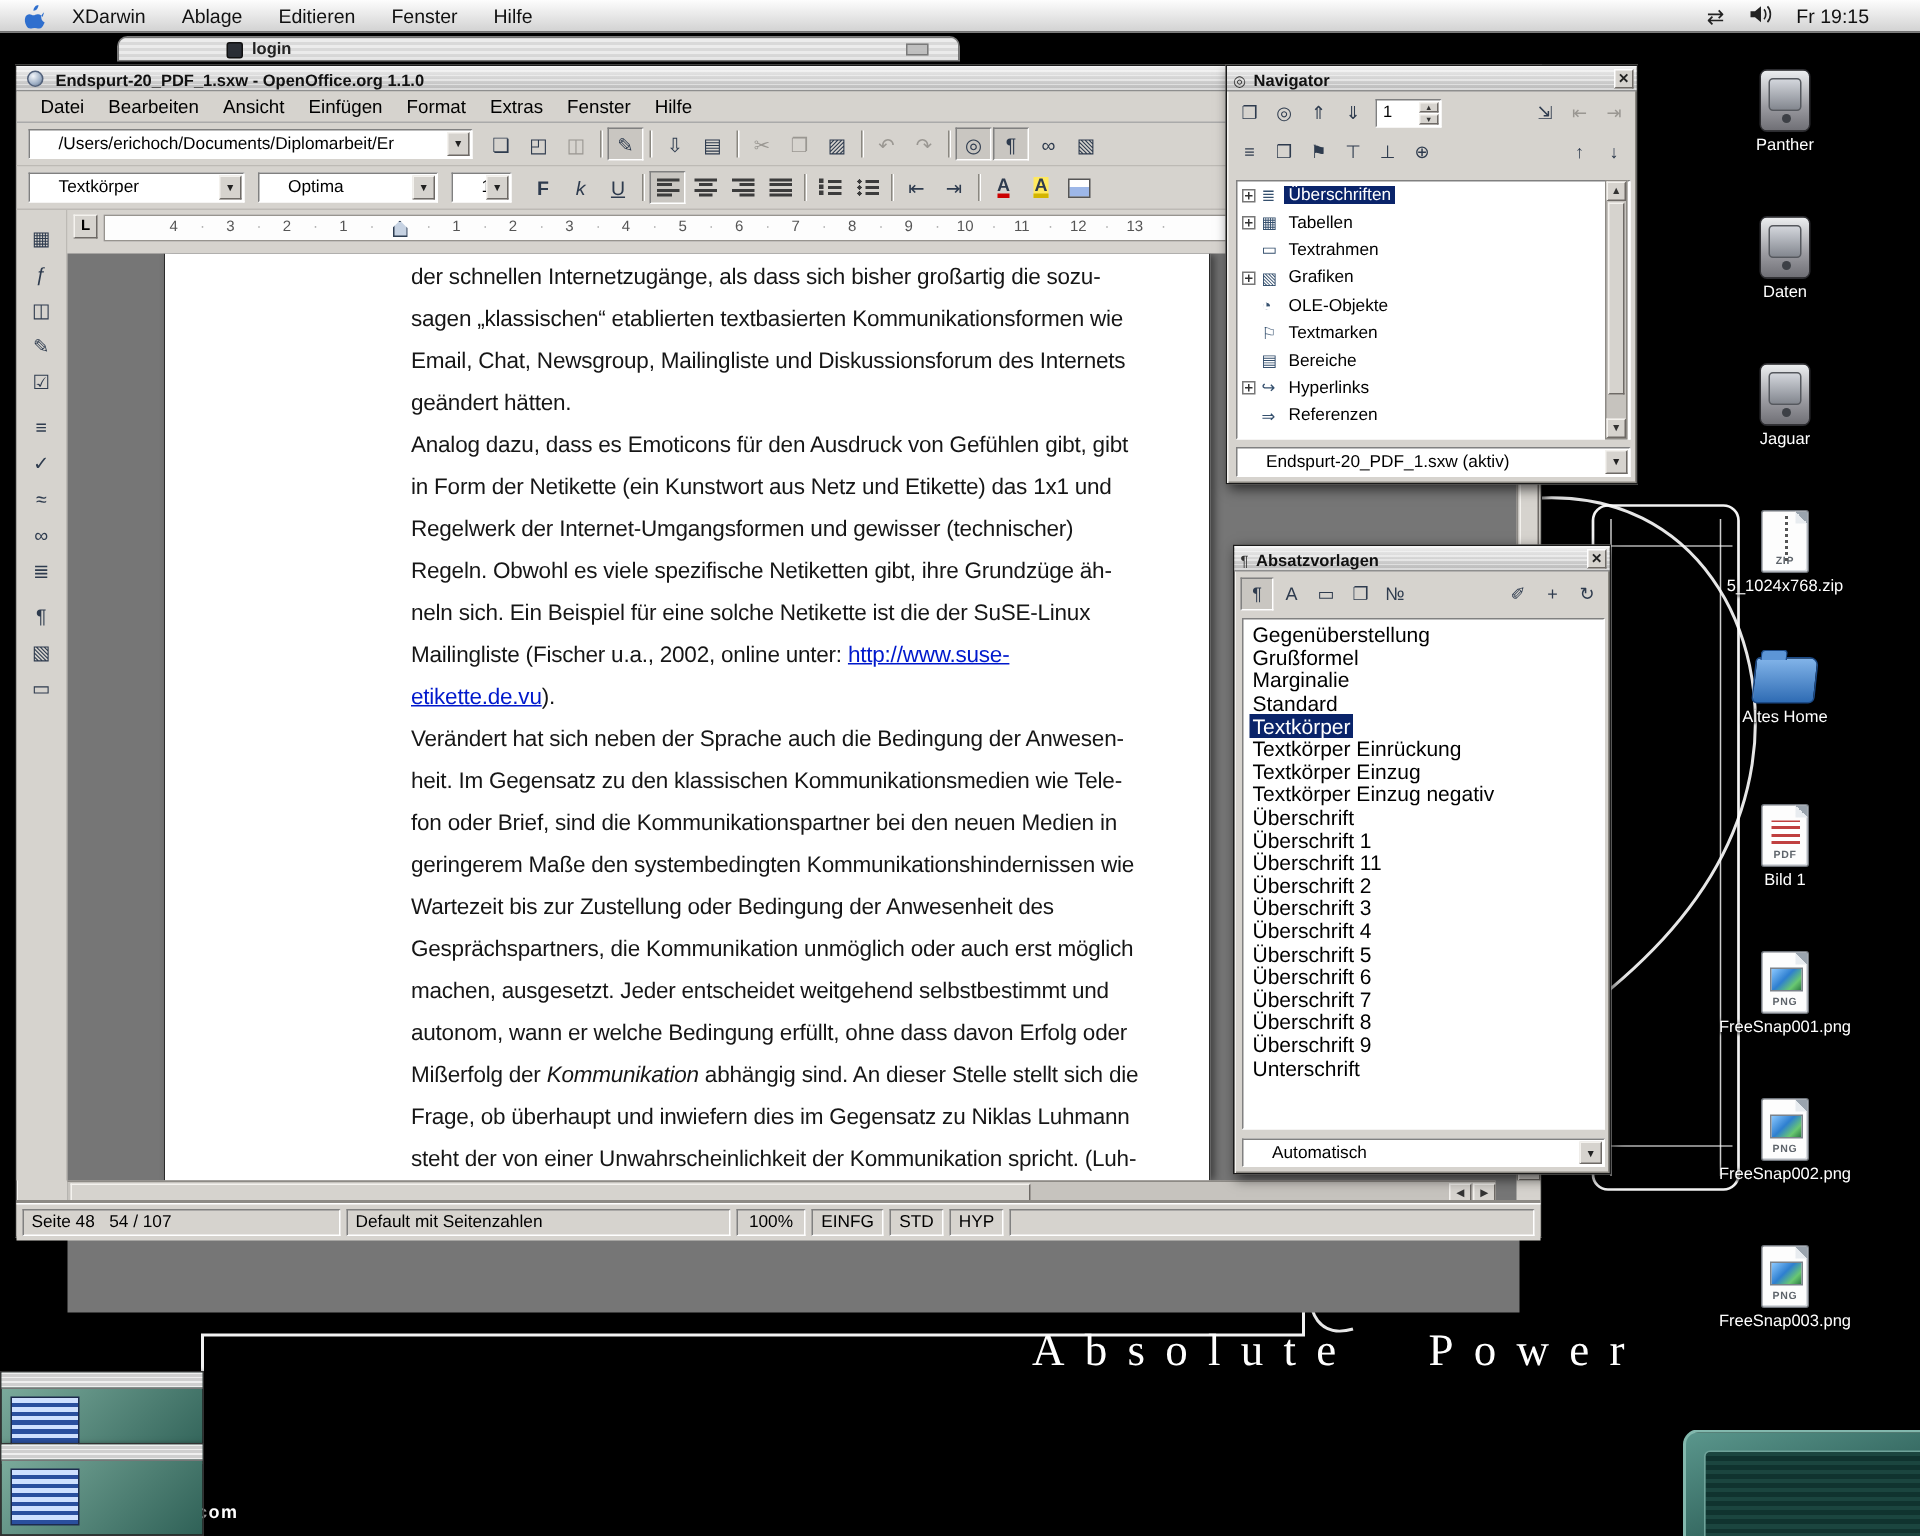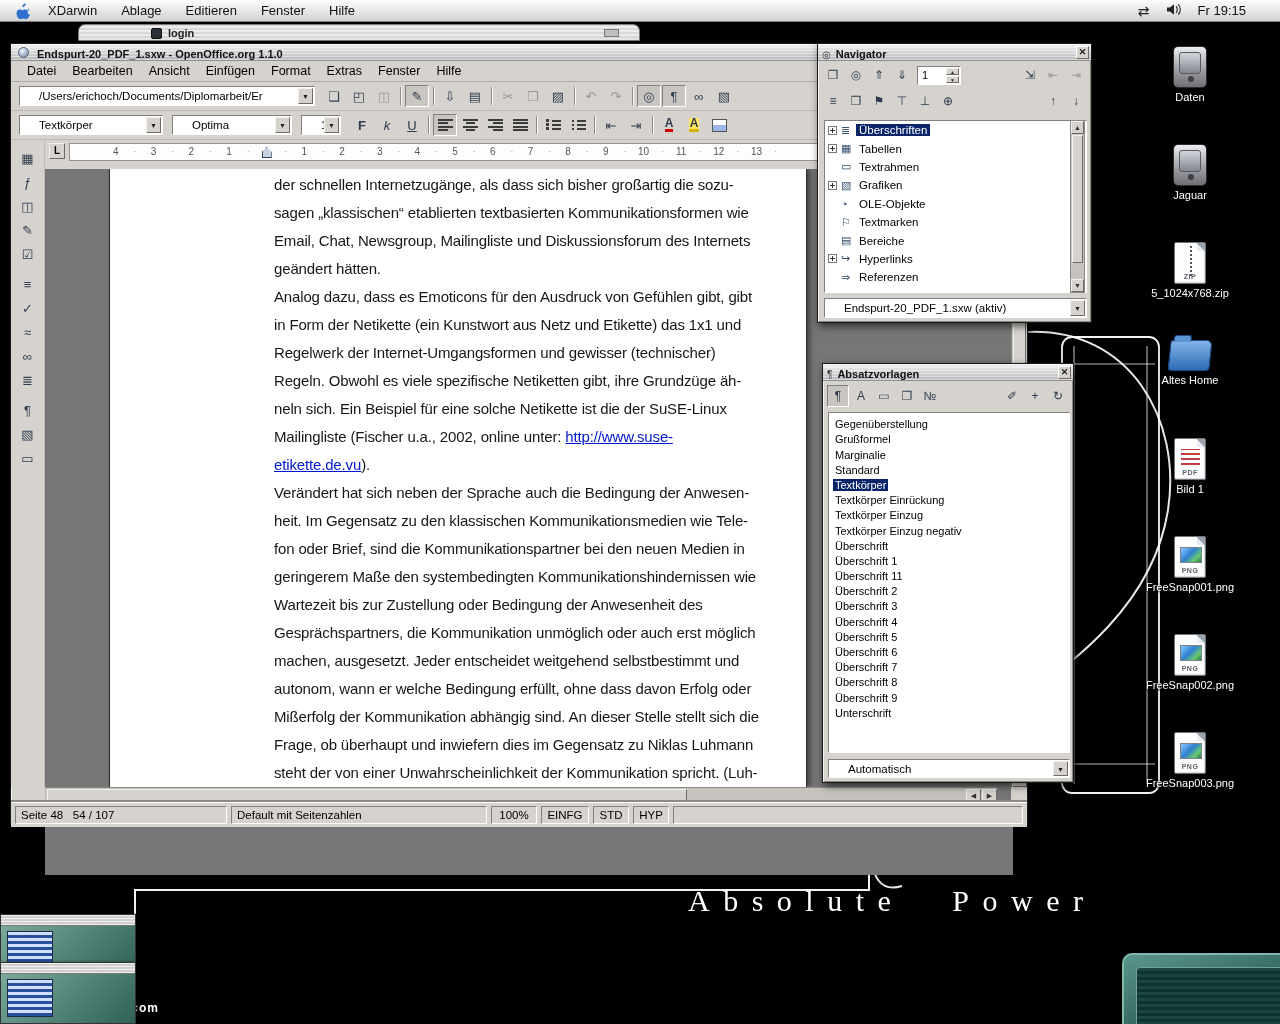--- a/index.html
+++ b/index.html
@@ -133,21 +133,21 @@
           display:flex;flex-direction:column;align-items:center;padding-top:6px}
   .w-left .tb{min-width:24px;height:24px;font-size:13px}
   .w-left .sep{height:6px;min-width:0;width:0;border:none}
   .w-left .sep::before{display:none}
   .docarea{position:absolute;left:34px;top:125px;width:968px;height:706px;background:#767676;overflow:hidden}
   .page{position:absolute;left:64px;top:0;width:698px;height:618px;background:#fff;
         border-left:1px solid #2a2a2a;border-right:1px solid #2a2a2a;box-shadow:3px 0 5px rgba(0,0,0,.45)}
   .doctext{position:absolute;left:164px;top:2px;width:534px}
   .doc-line{height:28px;line-height:28px;font-size:15px;letter-spacing:-0.15px;color:#161616;white-space:pre}
   .doc-line .link{color:#0019cc;text-decoration:underline}
-  .doc-line .italic{}
+  .doc-line .italic{font-style:italic}
   .vscroll{position:absolute;right:0;top:125px;width:16px;height:618px;background:#c6c3be;border-left:1px solid #8d8a85}
   .sbtn{position:absolute;left:0;right:0;height:16px;background:#d6d3ce;border:1px solid;
         border-color:#f4f2ee #6e6a66 #6e6a66 #f4f2ee;font-size:7px;text-align:center;line-height:14px;color:#333}
   .vthumb{position:absolute;left:1px;right:1px;top:52px;height:150px;background:#d6d3ce;
           border:1px solid;border-color:#f4f2ee #6e6a66 #6e6a66 #f4f2ee}
   .hscroll{position:absolute;left:34px;top:743px;width:952px;height:15px;background:#c6c3be;border-top:1px solid #8d8a85}
   .hthumb{position:absolute;left:2px;top:1px;height:12px;width:640px;background:#d6d3ce;
           border:1px solid;border-color:#f4f2ee #6e6a66 #6e6a66 #f4f2ee}
   .hbtn{position:absolute;top:1px;width:15px;height:12px;background:#d6d3ce;border:1px solid;
         border-color:#f4f2ee #6e6a66 #6e6a66 #f4f2ee;font-size:7px;text-align:center;line-height:11px;color:#333}
@@ -177,21 +177,21 @@
   .expander::after{content:"";position:absolute;top:1px;bottom:1px;left:3px;width:1px;background:#333}
   .ticon{font-size:11px;width:15px;color:#35506e;flex:0 0 auto}
   .tlabel{padding:0 3px;white-space:nowrap}
   .trow.selected .tlabel{background:#0a246a;color:#fff}
   .treescroll{position:absolute;right:6px;top:76px;width:15px;height:173px;background:#c6c3be;border:1px solid #8d8a85}
   .treescroll .sbtn{height:13px;line-height:11px}
   .treescroll .vthumb{top:14px;height:128px}
   .navcombo{position:absolute;left:6px;top:254px;width:263px}
   .stylist-list{position:absolute;left:5px;top:48px;width:242px;height:341px;background:#fff;
             border:1px solid;border-color:#808080 #fff #fff #808080;overflow:hidden;padding-top:2px}
-  .srow{height:15.2px;display:flex;align-items:flex-end;font-size:11px;padding-left:4px}
+  .srow{height:15.2px;display:flex;align-items:flex-start;font-size:14px;padding-left:4px}
   .srow .slabel{padding:0 2px;white-space:nowrap}
   .srow.selected .slabel{background:#0a246a;color:#fff}
   .stycombo{position:absolute;left:5px;top:395px;width:242px;height:19px}
 
   
   .bgart{position:absolute;inset:0}
 </style>
 </head>
 <body>
 
@@ -203,20 +203,26 @@
     <line x1="1147" y1="346" x2="1147" y2="784" stroke="#fff" stroke-width="1" opacity="0.8"></line>
     <line x1="1066" y1="364" x2="1155" y2="364" stroke="#fff" stroke-width="1" opacity="0.7"></line>
     <line x1="1066" y1="764" x2="1155" y2="764" stroke="#fff" stroke-width="1" opacity="0.7"></line>
     <path d="M64 822 L64 843 L869 843 L869 890 L135 890 L135 914" fill="none" stroke="#fff" stroke-width="2" opacity="0.95"></path>
   </svg>
   <div class="headline">Absolute Power</div>
   <div class="watermark">.com</div>
 
   <div class="dcol">
 
+      <div class="dcell t-drive">
+        <div class="dart">
+          <span class="dbadge"></span>
+        </div>
+        <div class="dlabel">Panther</div>
+      </div>
 
       <div class="dcell t-drive">
         <div class="dart">
           <span class="dbadge"></span>
         </div>
         <div class="dlabel">Daten</div>
       </div>
 
       <div class="dcell t-drive">
         <div class="dart">

